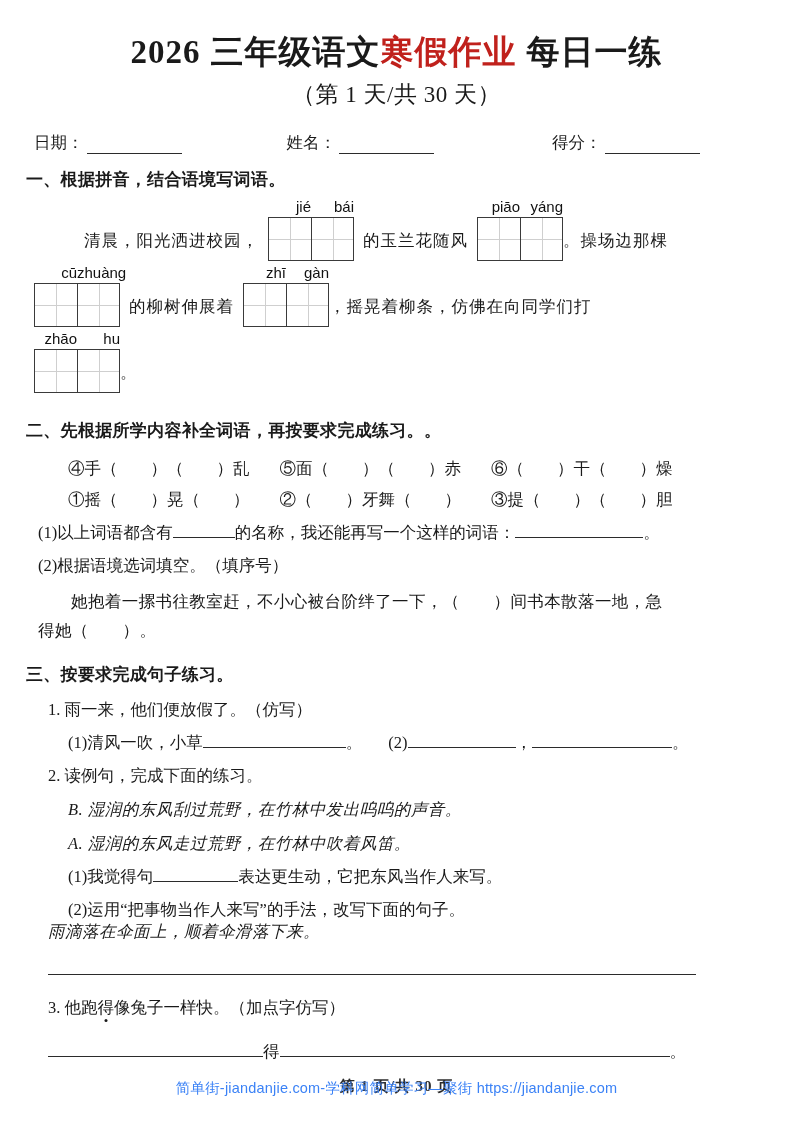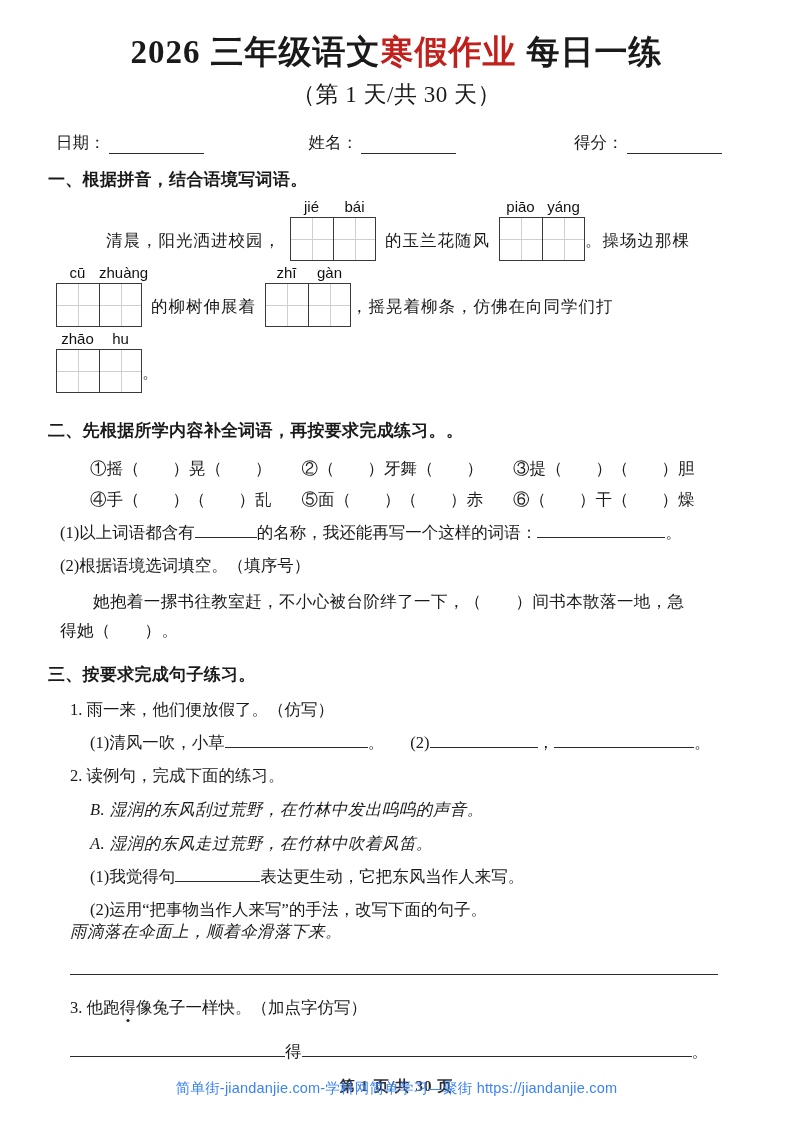--- a/index.html
+++ b/index.html
@@ -13,21 +13,21 @@
     position: relative;
     font-family: "Liberation Serif", "DejaVu Serif", serif;
     color: #1a1a1a;
     overflow: hidden;
   }
   .page {
     position: relative;
     width: 793px;
     height: 1122px;
     box-sizing: border-box;
-    padding: 0 48px;
+    padding: 0 26px;
   }
 
   
   .title-wrap {
     text-align: center;
     padding-top: 32px;
   }
   .main-title {
     font-size: 33px;
     font-weight: bold;
@@ -107,21 +107,21 @@
     display: flex;
     font-family: "Liberation Sans", "DejaVu Sans", sans-serif;
     font-size: 15px;
     line-height: 1.15;
     padding-bottom: 2px;
     color: #111;
     white-space: nowrap;
   }
   .tzg .py {
     width: 43px;
-    text-align: center;
+    text-align: right;
   }
 
   
   .q1 { margin-top: 26px; }
   .q1-row {
     display: flex;
     align-items: flex-end;
     font-size: 16.5px;
     white-space: nowrap;
   }
@@ -354,32 +354,32 @@
         </span>
       </span>
       <span class="txt">。</span>
     </div>
   </div>
 
   <div class="sec-head" style="margin-top:26px">二、先根据所学内容补全词语，再按要求完成练习。。</div>
 
   <div class="q2">
     <div class="idiom-row">
+      <span class="idiom-item">④手（　　）（　　）乱</span>
+      <span class="idiom-gap-a"></span>
+      <span class="idiom-item">⑤面（　　）（　　）赤</span>
+      <span class="idiom-gap-b"></span>
+      <span class="idiom-item">⑥（　　）干（　　）燥</span>
+    </div>
+    <div class="idiom-row">
       <span class="idiom-item">①摇（　　）晃（　　）</span>
       <span class="idiom-gap-a"></span>
       <span class="idiom-item">②（　　）牙舞（　　）</span>
       <span class="idiom-gap-b"></span>
       <span class="idiom-item">③提（　　）（　　）胆</span>
-    </div>
-    <div class="idiom-row">
-      <span class="idiom-item">④手（　　）（　　）乱</span>
-      <span class="idiom-gap-a"></span>
-      <span class="idiom-item">⑤面（　　）（　　）赤</span>
-      <span class="idiom-gap-b"></span>
-      <span class="idiom-item">⑥（　　）干（　　）燥</span>
     </div>
 
     <div class="sub-q">
       <span>(1)以上词语都含有</span>
       <span class="ul-s"></span>
       <span>的名称，我还能再写一个这样的词语：</span>
       <span class="ul-m"></span>
       <span>。</span>
     </div>
 

